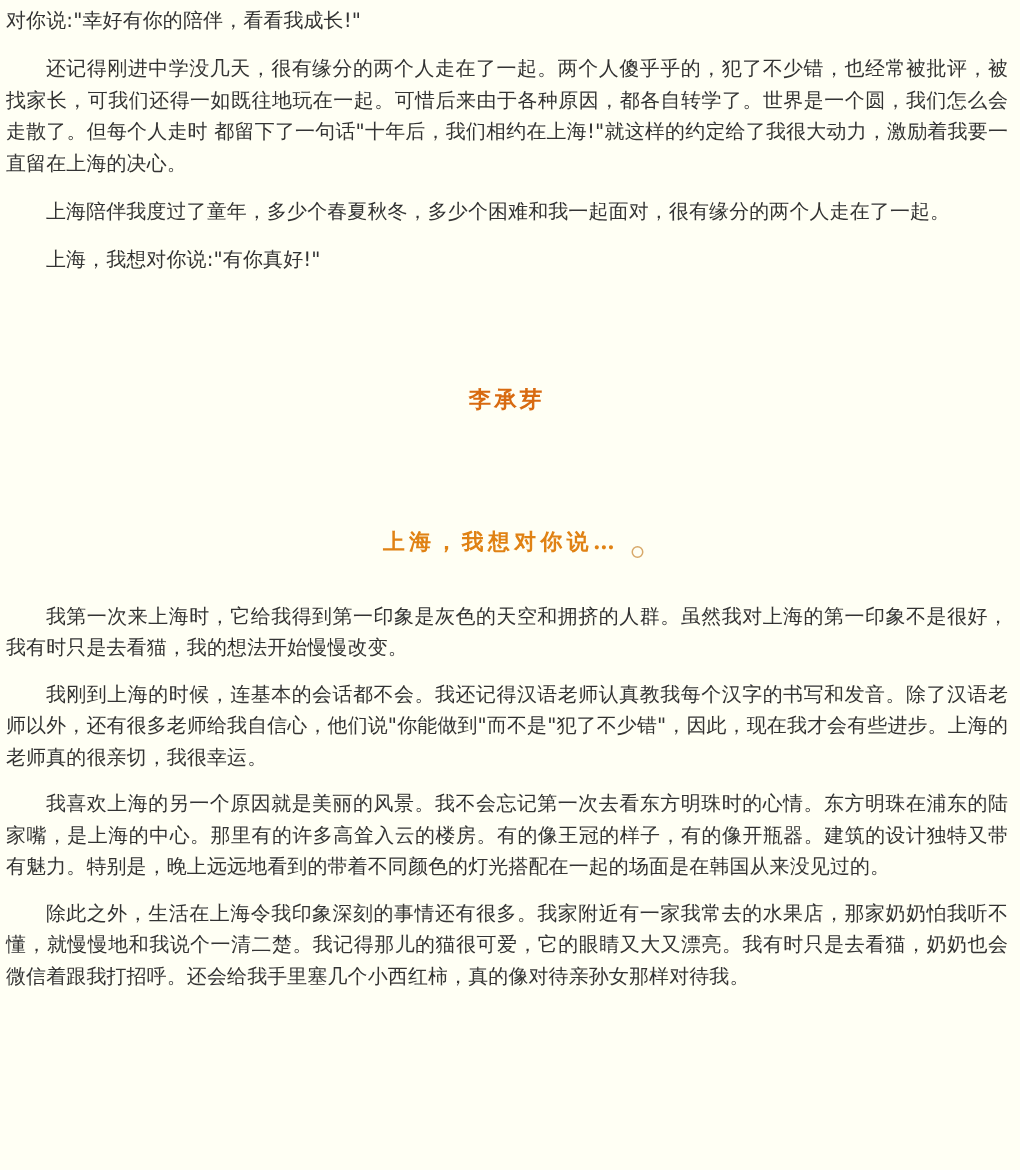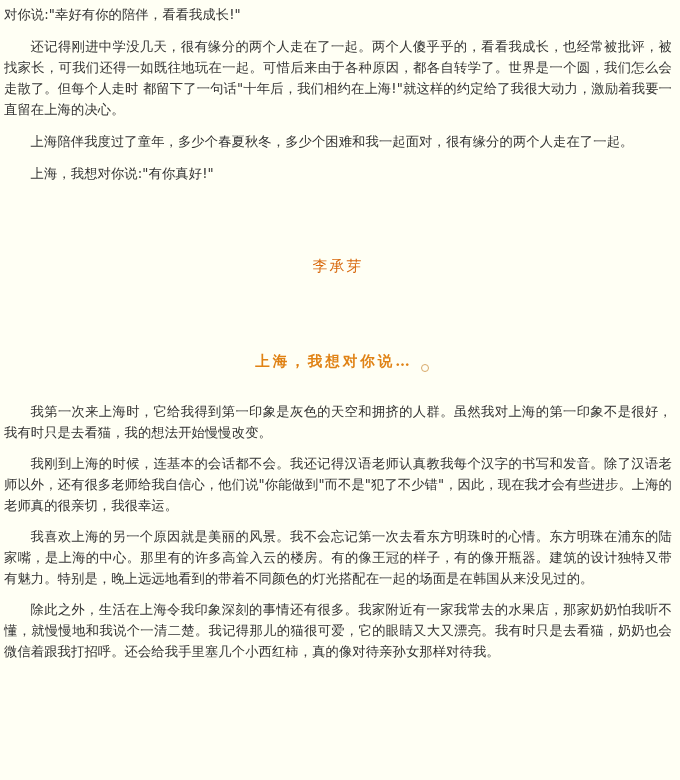--- a/index.html
+++ b/index.html
@@ -36,21 +36,21 @@
   .para.noindent {
     text-indent: 0;
   }
   .spacer-lg {
     height: 62px;
   }
   .author {
     text-align: center;
     color: #d86a10;
     font-size: 15px;
-    font-weight: normal;
+    font-weight: bold;
     letter-spacing: 2px;
     margin: 0;
     padding: 0;
     font-family: "DejaVu Sans", "Liberation Sans", sans-serif;
   }
   .spacer-mid {
     height: 40px;
   }
   .title-wrap {
     text-align: center;
@@ -82,21 +82,21 @@
     margin-bottom: 11px;
   }
 </style>
 </head>
 <body>
 
 <div class="page">
 
   <div class="first-block">
     <p class="para noindent">对你说:"幸好有你的陪伴，看看我成长!"</p>
-    <p class="para indent">还记得刚进中学没几天，很有缘分的两个人走在了一起。两个人傻乎乎的，看看我成长，也经常被批评，被找家长，可我们还得一如既往地玩在一起。可惜后来由于各种原因，都各自转学了。世界是一个圆，我们怎么会走散了。但每个人走时 都留下了一句话"十年后，我们相约在上海!"就这样的约定给了我很大动力，激励着我要一直留在上海的决心。</p>
+    <p class="para indent">还记得刚进中学没几天，很有缘分的两个人走在了一起。两个人傻乎乎的，犯了不少错，也经常被批评，被找家长，可我们还得一如既往地玩在一起。可惜后来由于各种原因，都各自转学了。世界是一个圆，我们怎么会走散了。但每个人走时 都留下了一句话"十年后，我们相约在上海!"就这样的约定给了我很大动力，激励着我要一直留在上海的决心。</p>
     <p class="para indent">上海陪伴我度过了童年，多少个春夏秋冬，多少个困难和我一起面对，很有缘分的两个人走在了一起。</p>
     <p class="para indent">上海，我想对你说:"有你真好!"</p>
   </div>
 
   <div class="spacer-lg"></div>
 
   <div class="author">李承芽</div>
 
   <div class="spacer-mid"></div>
 

